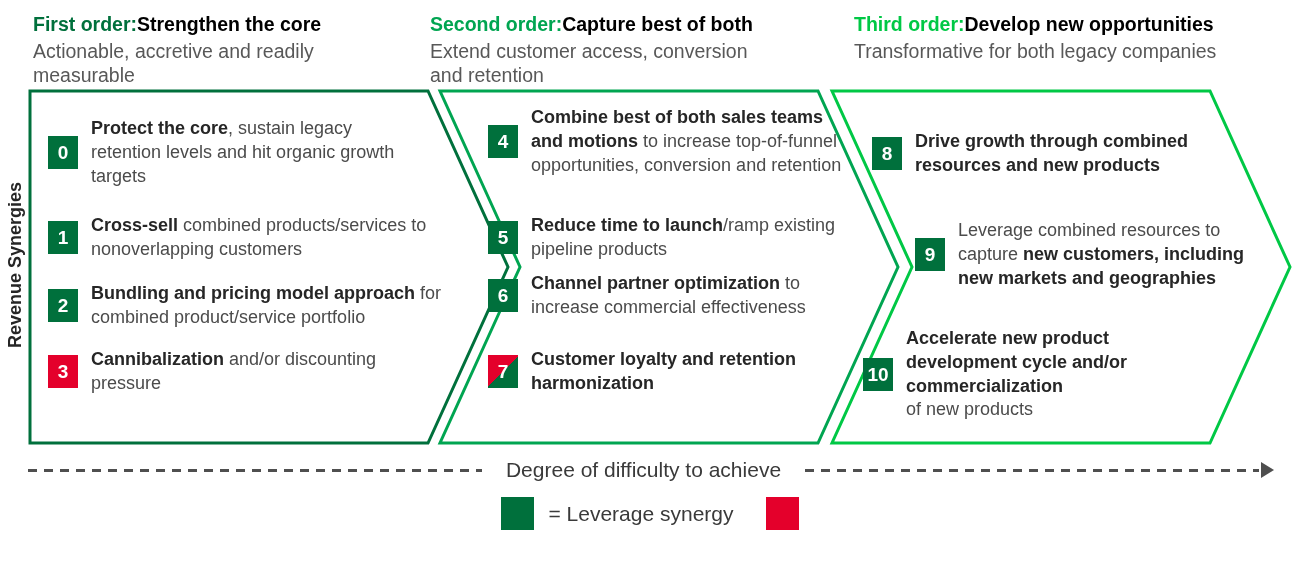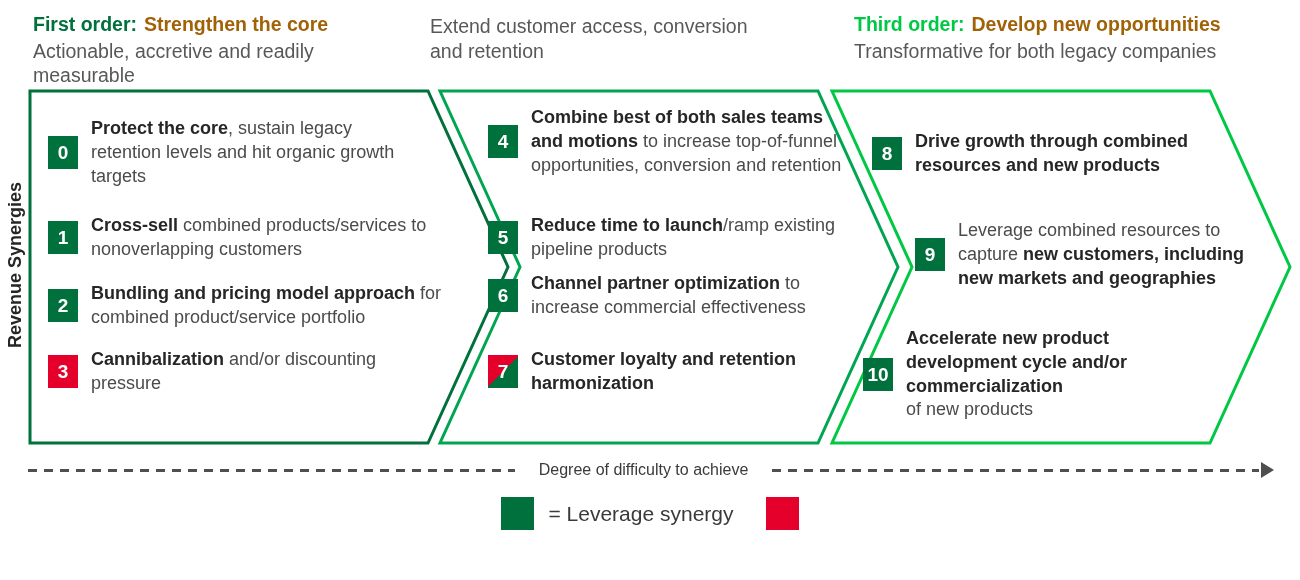--- a/index.html
+++ b/index.html
@@ -3,21 +3,21 @@
 <meta charset="utf-8">
 <style>
   html,body{margin:0;padding:0;background:#fff;}
   .canvas{
     position:relative;width:1300px;height:580px;overflow:hidden;background:#fff;
     font-family:"Liberation Sans",sans-serif;
   }
   
   .col-header{position:absolute;top:12px;font-size:19.5px;line-height:1.26;}
   .col-header .title-line{font-weight:700;color:#333;white-space:nowrap;}
-  .col-header .title{margin-left:7px;color:#a16207;}
+  .col-header .title{color:#000000;}
   .ch-1{left:33px;width:335px;}
   .ch-2{left:430px;width:348px;}
   .ch-3{left:854px;width:450px;}
   .ch-1 .order{color:var(--first-order);}
   .ch-2 .order{color:var(--second-order);}
   .ch-3 .order{color:var(--third-order);}
   .col-header .subtitle{font-weight:400;color:#585858;margin-top:2px;}
   
   .y-axis-label{
     position:absolute;top:265px;left:15px;
@@ -50,21 +50,21 @@
   #item-7{left:488px;top:348px;} #item-7 .item-text{width:300px;}
   #item-8{left:872px;top:130px;} #item-8 .item-text{width:330px;}
   #item-9{left:915px;top:219px;} #item-9 .item-text{width:292px;}
   #item-10{left:863px;top:327px;}#item-10 .item-text{width:300px;}
   
   .difficulty-axis{
     position:absolute;left:28px;right:26px;top:456px;height:28px;
     display:flex;align-items:center;
   }
   .dash{flex:1;height:3px;background:repeating-linear-gradient(90deg,#4f4f4f 0 9px,transparent 9px 16px);}
-  .difficulty-axis .label{padding:0 24px;font-size:16px;color:#3a3a3a;white-space:nowrap;}
+  .difficulty-axis .label{padding:0 24px;font-size:21px;color:#3a3a3a;white-space:nowrap;}
   .arrow-right{
     flex:none;width:0;height:0;margin-left:2px;
     border-left:13px solid #4f4f4f;border-top:8px solid transparent;border-bottom:8px solid transparent;
   }
   
   .legend{
     position:absolute;top:497px;left:0;width:100%;
     display:flex;justify-content:center;align-items:center;gap:32px;
   }
   .legend-item{display:flex;align-items:center;gap:14px;font-size:21px;color:#3a3a3a;}
@@ -77,20 +77,21 @@
 </head>
 <body>
 
 <div class="canvas">
 
   <div class="col-header ch-1">
     <div class="title-line"><span class="order">First order:</span><span class="title">Strengthen the core</span></div>
     <div class="subtitle">Actionable, accretive and readily measurable</div>
   </div>
   <div class="col-header ch-2">
+    <div class="title-line"><span class="order">Second order:</span><span class="title">Capture best of both</span></div>
     <div class="subtitle">Extend customer access, conversion and retention</div>
   </div>
   <div class="col-header ch-3">
     <div class="title-line"><span class="order">Third order:</span><span class="title">Develop new opportunities</span></div>
     <div class="subtitle">Transformative for both legacy companies</div>
   </div>
 
   <div class="y-axis-label">Revenue Synergies</div>
 
   <svg class="chevrons" width="1300" height="358" viewBox="0 0 1300 358">

